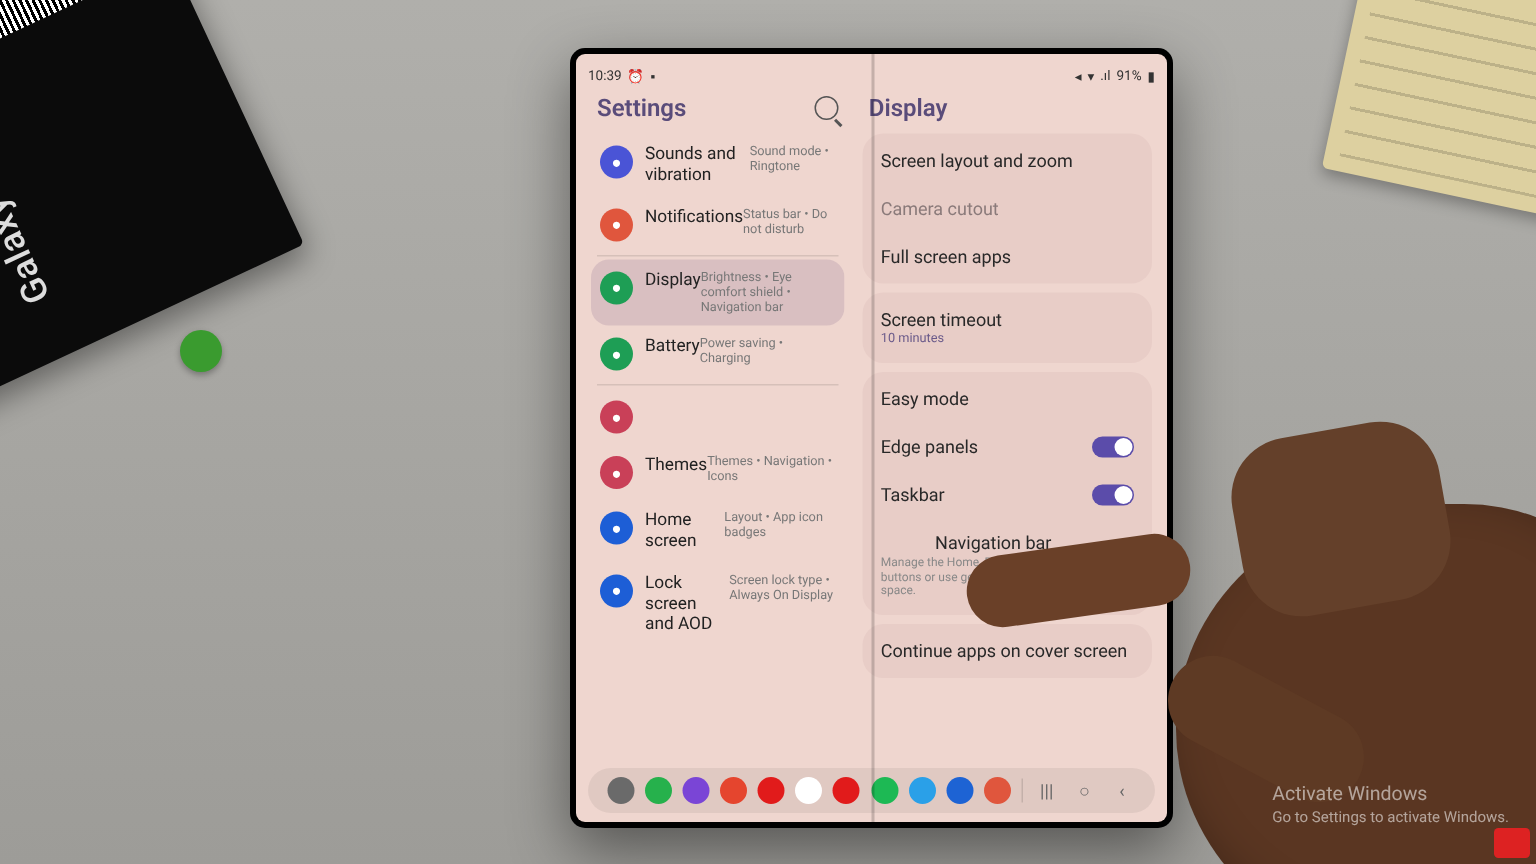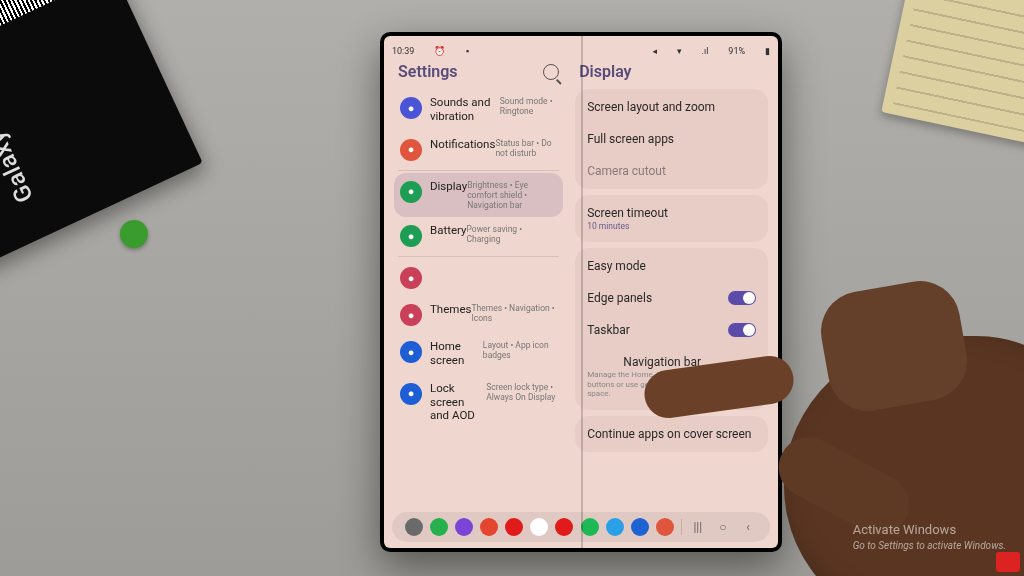--- a/index.html
+++ b/index.html
@@ -32,21 +32,21 @@
     }
     .device .hinge { position:absolute; left:50%; top:4px; bottom:4px; width:2px; background:rgba(0,0,0,.18); z-index:3; pointer-events:none; }
     .screen {
       width:100%; height:100%; background:#efd6cf; border-radius:6px; position:relative; overflow:hidden;
       display:flex; flex-direction:column;
     }
     .statusbar {
       height:18px; display:flex; justify-content:space-between; align-items:center;
       padding:0 8px; font-size:9px; color:#333;
     }
-    .statusbar .left, .statusbar .right { display:flex; gap:20px; align-items:center;margin-top:12px; }
+    .statusbar .left, .statusbar .right { display:flex; gap:4px; align-items:center;margin-top:12px; }
     .columns { flex:1; display:flex; overflow:hidden; }
     .col-left { width:47%; padding:6px 6px 0 10px; display:flex; flex-direction:column; }
     .col-right { width:53%; padding:6px 10px 0 6px; display:flex; flex-direction:column; gap:6px; overflow:hidden; }
     .pane-header { display:flex; justify-content:space-between; align-items:center; padding:2px 4px 8px; }
     .pane-title { font-size:16px; font-weight:600; color:#5a4c7a; }
     .search-icon { width:16px; height:16px; border:1.5px solid #555; border-radius:50%; position:relative; }
     .search-icon::after{content:"";position:absolute;right:-4px;bottom:-4px;width:6px;height:1.5px;background:#555;transform:rotate(45deg);}
     .settings-list { flex:1; overflow:hidden; display:flex; flex-direction:column; gap:0; }
     .item {
       display:flex; align-items:flex-start; gap:8px; padding:7px 6px; border-radius:12px;
@@ -88,21 +88,21 @@
 
     
     .hand { position:absolute; right:0; bottom:0; width:420px; height:310px; pointer-events:none; }
     .hand .palm { position:absolute; right:-80px; bottom:-60px; width:320px; height:300px; background:#5a3622; border-radius:50% 40% 40% 50%; filter:blur(.5px); box-shadow:-10px -10px 30px rgba(0,0,0,.3) inset; }
     .hand .finger { position:absolute; right:230px; bottom:165px; width:150px; height:48px; background:#6a4028; border-radius:30px; transform:rotate(-8deg); }
     .hand .thumb { position:absolute; right:110px; bottom:60px; width:140px; height:60px; background:#5e3a24; border-radius:40px; transform:rotate(28deg); }
     .hand .knuckle { position:absolute; right:60px; bottom:170px; width:140px; height:120px; background:#64402a; border-radius:40px; transform:rotate(-10deg); }
 
     
     .watermark { position:absolute; right:18px; bottom:24px; font-size:13px; color:rgba(255,255,255,.55); text-align:left; line-height:1.3; }
-    .watermark .w2 { font-size:10px;font-style:italic; }
+    .watermark .w2 { font-size:10px; }
     .cornerbadge { position:absolute; right:4px; bottom:4px; width:24px; height:20px; background:#dd2222; border-radius:3px; }
   </style>
 </head>
 <body>
 
 <div class="desk"></div>
 <div class="box">
   <div class="barcode"></div>
   <div class="logo">Galaxy Z Fold6</div>
 </div>
@@ -194,25 +194,25 @@
 
       <div class="col-right">
         <div class="pane-header" style="padding-bottom:2px;">
           <div class="pane-title">Display</div>
         </div>
 
         <div class="card">
           <div class="row">
               <span class="rowtitle">Screen layout and zoom</span>
             </div>
-          <div class="row">
-              <span class="rowtitle">Full screen apps</span>
-            </div>
           <div class="row dim">
               <span class="rowtitle">Camera cutout</span>
+            </div>
+          <div class="row">
+              <span class="rowtitle">Full screen apps</span>
             </div>
         </div>
 
         <div class="card">
           <div class="row">
             <div class="rowmain">
               <span class="rowtitle">Screen timeout</span>
               <span class="rowsub">10 minutes</span>
             </div>
           </div>

